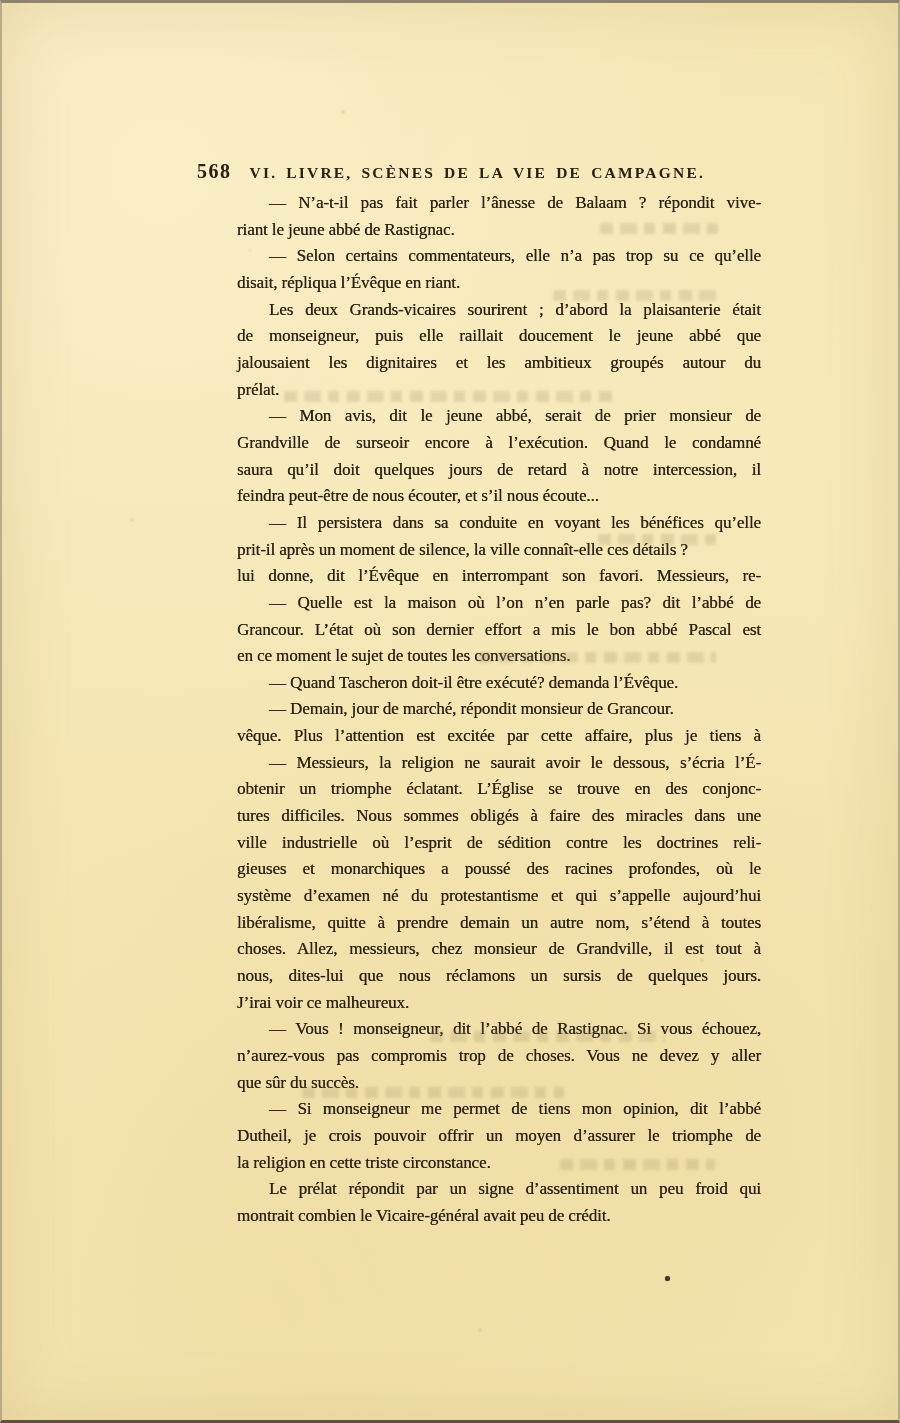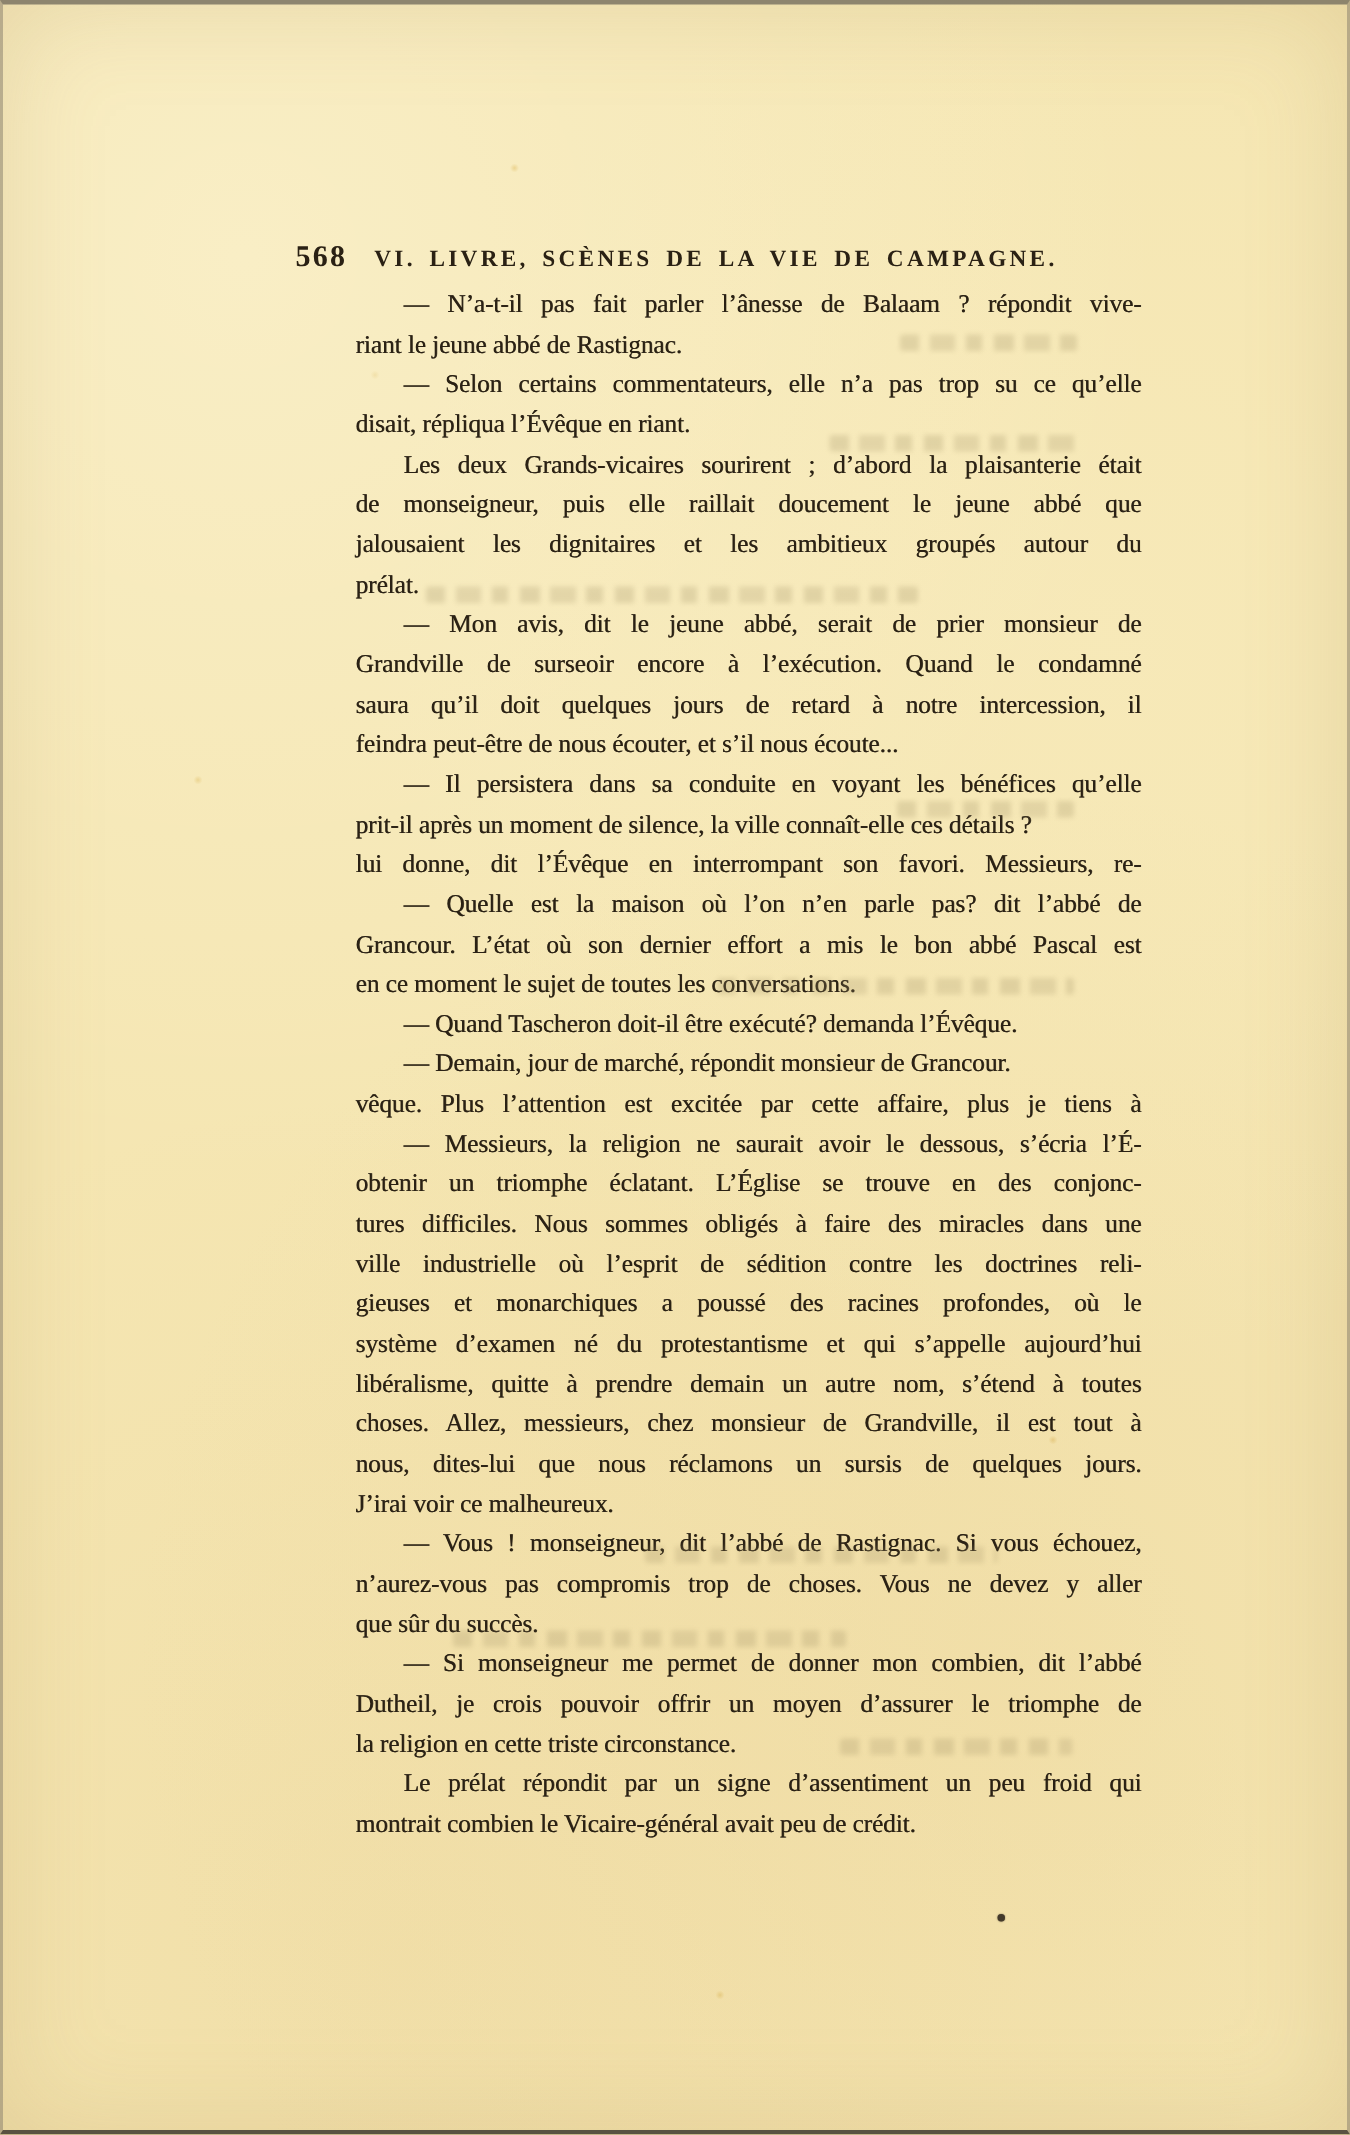--- a/index.html
+++ b/index.html
@@ -129,21 +129,21 @@
         <div class="line">choses. Allez, messieurs, chez monsieur de Grandville, il est tout à</div>
         <div class="line">nous, dites-lui que nous réclamons un sursis de quelques jours.</div>
         <div class="line last">J’irai voir ce malheureux.</div>
       </div>
       <div class="para">
         <div class="line first">— Vous ! monseigneur, dit l’abbé de Rastignac. Si vous échouez,</div>
         <div class="line">n’aurez-vous pas compromis trop de choses. Vous ne devez y aller</div>
         <div class="line last">que sûr du succès.</div>
       </div>
       <div class="para">
-        <div class="line first">— Si monseigneur me permet de donner mon combien, dit l’abbé</div>
+        <div class="line first">— Si monseigneur me permet de tiens mon opinion, dit l’abbé</div>
         <div class="line">Dutheil, je crois pouvoir offrir un moyen d’assurer le triomphe de</div>
         <div class="line last">la religion en cette triste circonstance.</div>
       </div>
       <div class="para">
         <div class="line first">Le prélat répondit par un signe d’assentiment un peu froid qui</div>
         <div class="line last">montrait combien le Vicaire-général avait peu de crédit.</div>
       </div>
     </div>
 
   <div class="smudge" style="left:600px; top:223px; width:118px;"></div>

